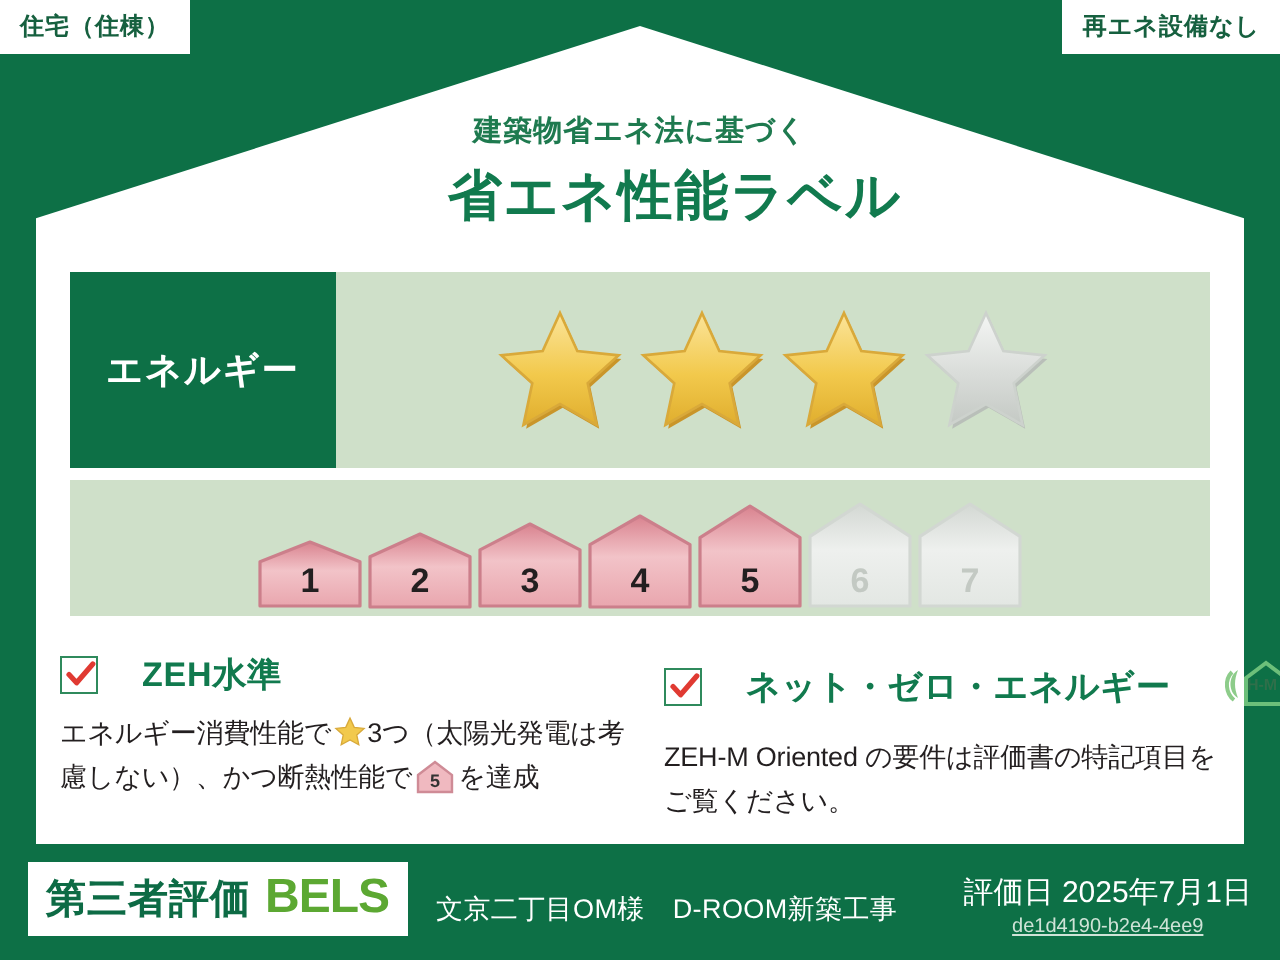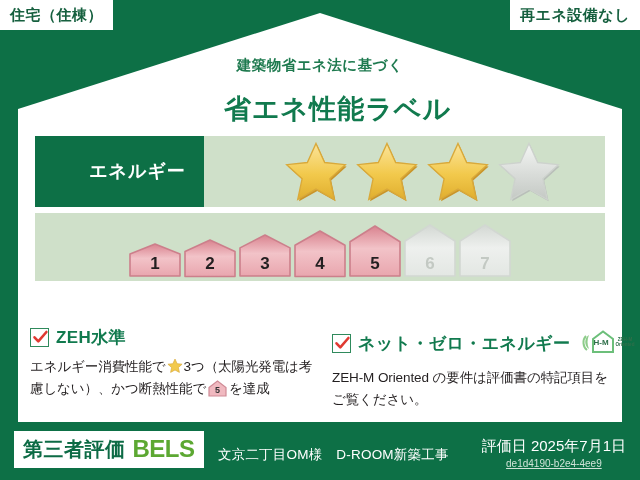--- a/index.html
+++ b/index.html
@@ -33,21 +33,21 @@
     clip-path: polygon(0% 23.5%, 50% 0%, 100% 23.5%, 100% 100%, 0% 100%);
     -webkit-clip-path: polygon(0% 23.5%, 50% 0%, 100% 23.5%, 100% 100%, 0% 100%);
   }
 
   
   .corner-tag {
     position: absolute;
     background: #ffffff;
     color: #16603f;
     font-weight: bold;
-    font-size: 15px;
+    font-size: 12px;
     line-height: 1;
     padding: 7px 10px 8px 10px;
     letter-spacing: 0.5px;
     white-space: nowrap;
     z-index: 6;
   }
   .corner-tag.left { left: 0; top: 0; }
   .corner-tag.right { right: 0; top: 0; }
 
   
@@ -57,21 +57,21 @@
     top: 56px;
     width: 640px;
     text-align: center;
     z-index: 5;
   }
   .title-sub {
     color: #1e7a4f;
     font-size: 14.5px;
     font-weight: bold;
     letter-spacing: 0.5px;
-    margin-bottom: 16px;
+    margin-bottom: 5px;
   }
   .title-main {
     color: #117a4e;
     font-size: 27px;
     font-weight: bold;
     letter-spacing: 1px;
     padding-left: 35px;
   }
 
   
@@ -103,21 +103,21 @@
     text-align: center;
   }
   .perf-row-value {
     flex: 1 1 auto;
     background: #cfe0c9;
     display: flex;
     align-items: center;
     justify-content: center;
   }
   #row-energy .perf-row-label,
-  #row-energy .perf-row-value { height: 71px; padding-left: 36px; }
+  #row-energy .perf-row-value { height: 98px; }
   #row-insulation .perf-row-label,
   #row-insulation .perf-row-value { height: 68px; }
 
   
   .star-strip {
     display: flex;
     align-items: center;
     gap: 5px;
   }
   .star {
@@ -160,21 +160,21 @@
     top: 326px;
     width: 580px;
     display: flex;
     z-index: 5;
   }
   .note-col { width: 290px; flex: 0 0 290px; }
   .note-col.right { padding-left: 12px; box-sizing: border-box; }
   .note-head {
     display: flex;
     align-items: center;
-    gap: 7px;
+    gap: 22px;
     margin-bottom: 7px;
   }
   .chk {
     width: 19px;
     height: 19px;
     flex: 0 0 19px;
     border: 1.6px solid #2f8a5c;
     background: #fff;
     position: relative;
     box-sizing: border-box;

